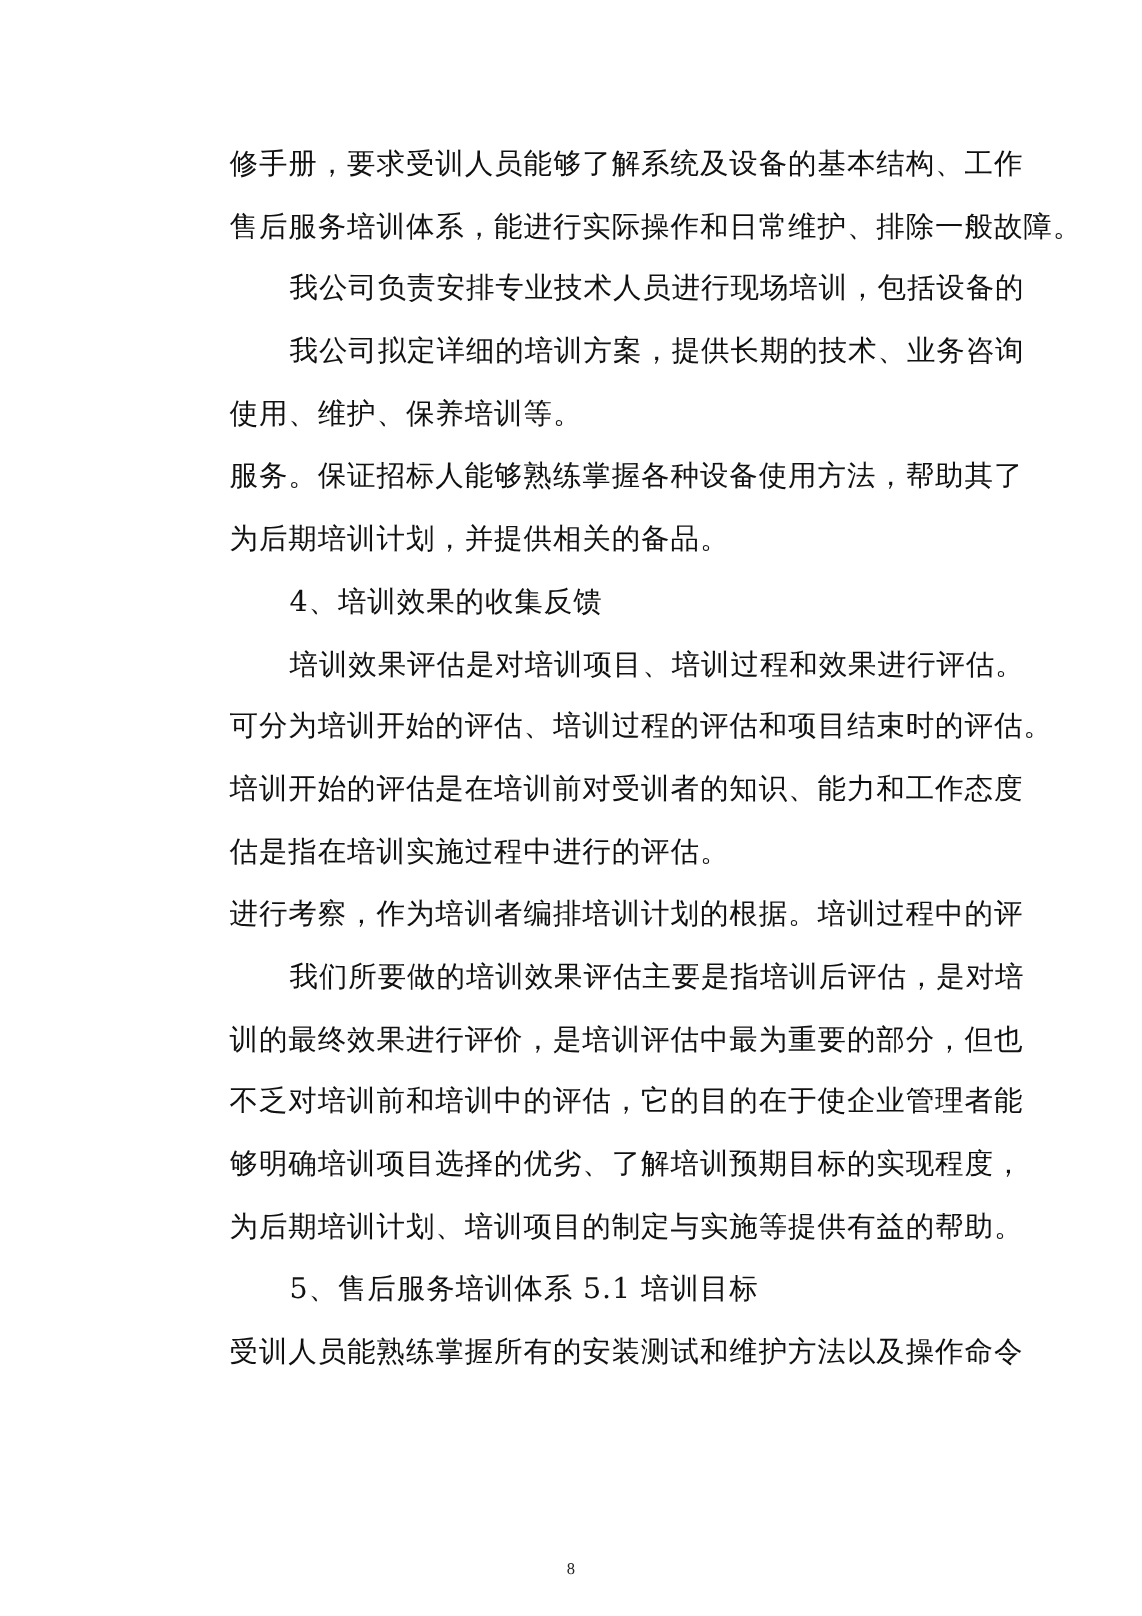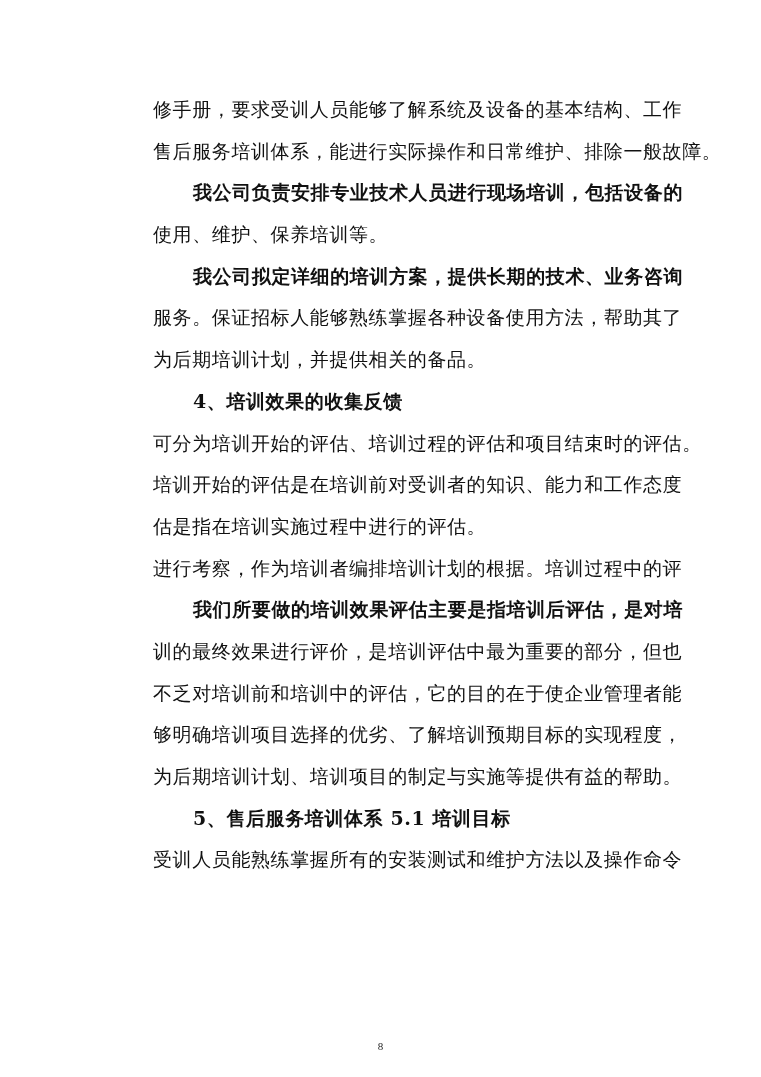--- a/index.html
+++ b/index.html
@@ -31,46 +31,46 @@
   .line {
     height: 41.7px;
     line-height: 41.7px;
     font-size: 19px;
     white-space: nowrap;
     letter-spacing: 0.6px;
     margin-left: 32px;
   }
   .indent {
     padding-left: 40px;
-    font-weight: bold;
   }
   .page-number {
     position: absolute;
     top: 1040px;
     left: 0;
     width: 761px;
     text-align: center;
     font-family: "Liberation Serif", serif;
     font-size: 11px;
     color: #222222;
   }
 </style>
 </head>
 <body>
 
 <div class="page">
   <div class="body-text">
     <div class="line">修手册，要求受训人员能够了解系统及设备的基本结构、工作</div>
     <div class="line">售后服务培训体系，能进行实际操作和日常维护、排除一般故障。</div>
     <div class="line indent">我公司负责安排专业技术人员进行现场培训，包括设备的</div>
+    <div class="line indent">我公司拟定详细的培训方案，提供长期的技术、业务咨询</div>
     <div class="line">使用、维护、保养培训等。</div>
-    <div class="line indent">我公司拟定详细的培训方案，提供长期的技术、业务咨询</div>
     <div class="line">服务。保证招标人能够熟练掌握各种设备使用方法，帮助其了</div>
     <div class="line">为后期培训计划，并提供相关的备品。</div>
     <div class="line indent">4、培训效果的收集反馈</div>
+    <div class="line indent">培训效果评估是对培训项目、培训过程和效果进行评估。</div>
     <div class="line">可分为培训开始的评估、培训过程的评估和项目结束时的评估。</div>
     <div class="line">培训开始的评估是在培训前对受训者的知识、能力和工作态度</div>
     <div class="line">估是指在培训实施过程中进行的评估。</div>
     <div class="line">进行考察，作为培训者编排培训计划的根据。培训过程中的评</div>
     <div class="line indent">我们所要做的培训效果评估主要是指培训后评估，是对培</div>
     <div class="line">训的最终效果进行评价，是培训评估中最为重要的部分，但也</div>
     <div class="line">不乏对培训前和培训中的评估，它的目的在于使企业管理者能</div>
     <div class="line">够明确培训项目选择的优劣、了解培训预期目标的实现程度，</div>
     <div class="line">为后期培训计划、培训项目的制定与实施等提供有益的帮助。</div>
     <div class="line indent">5、售后服务培训体系 5.1 培训目标</div>

